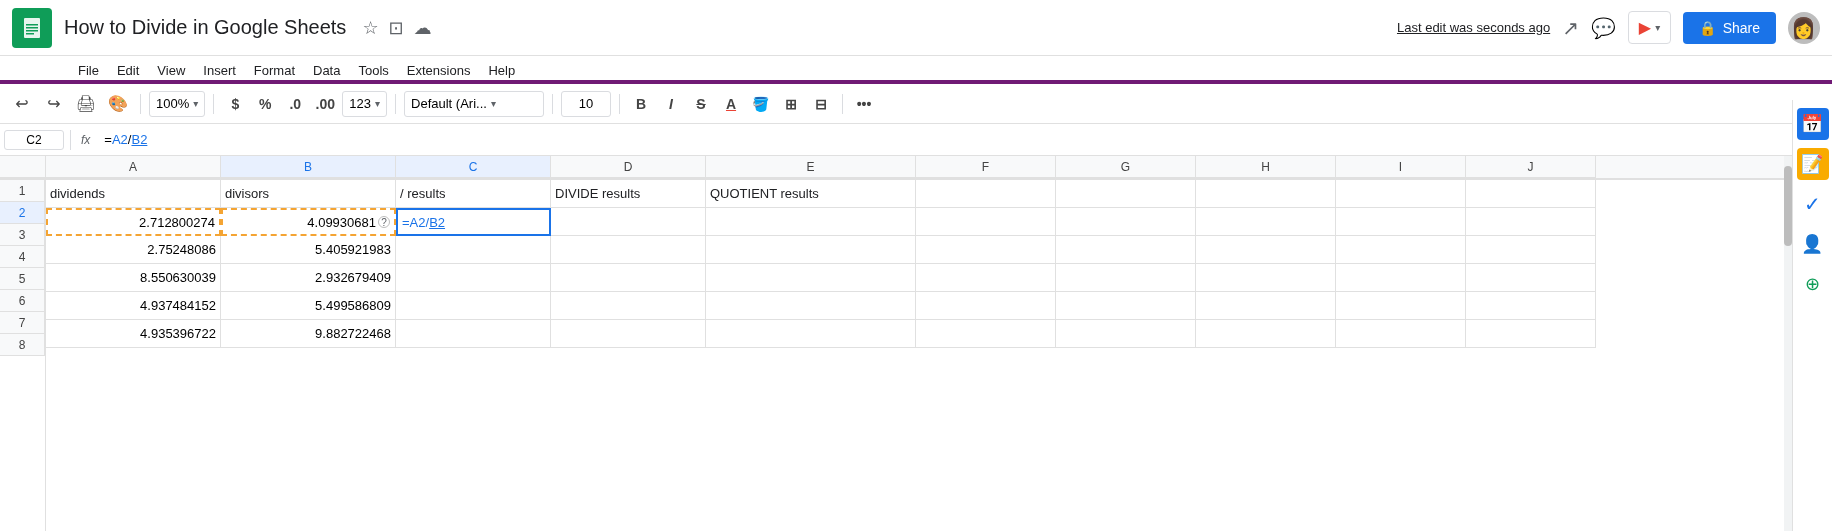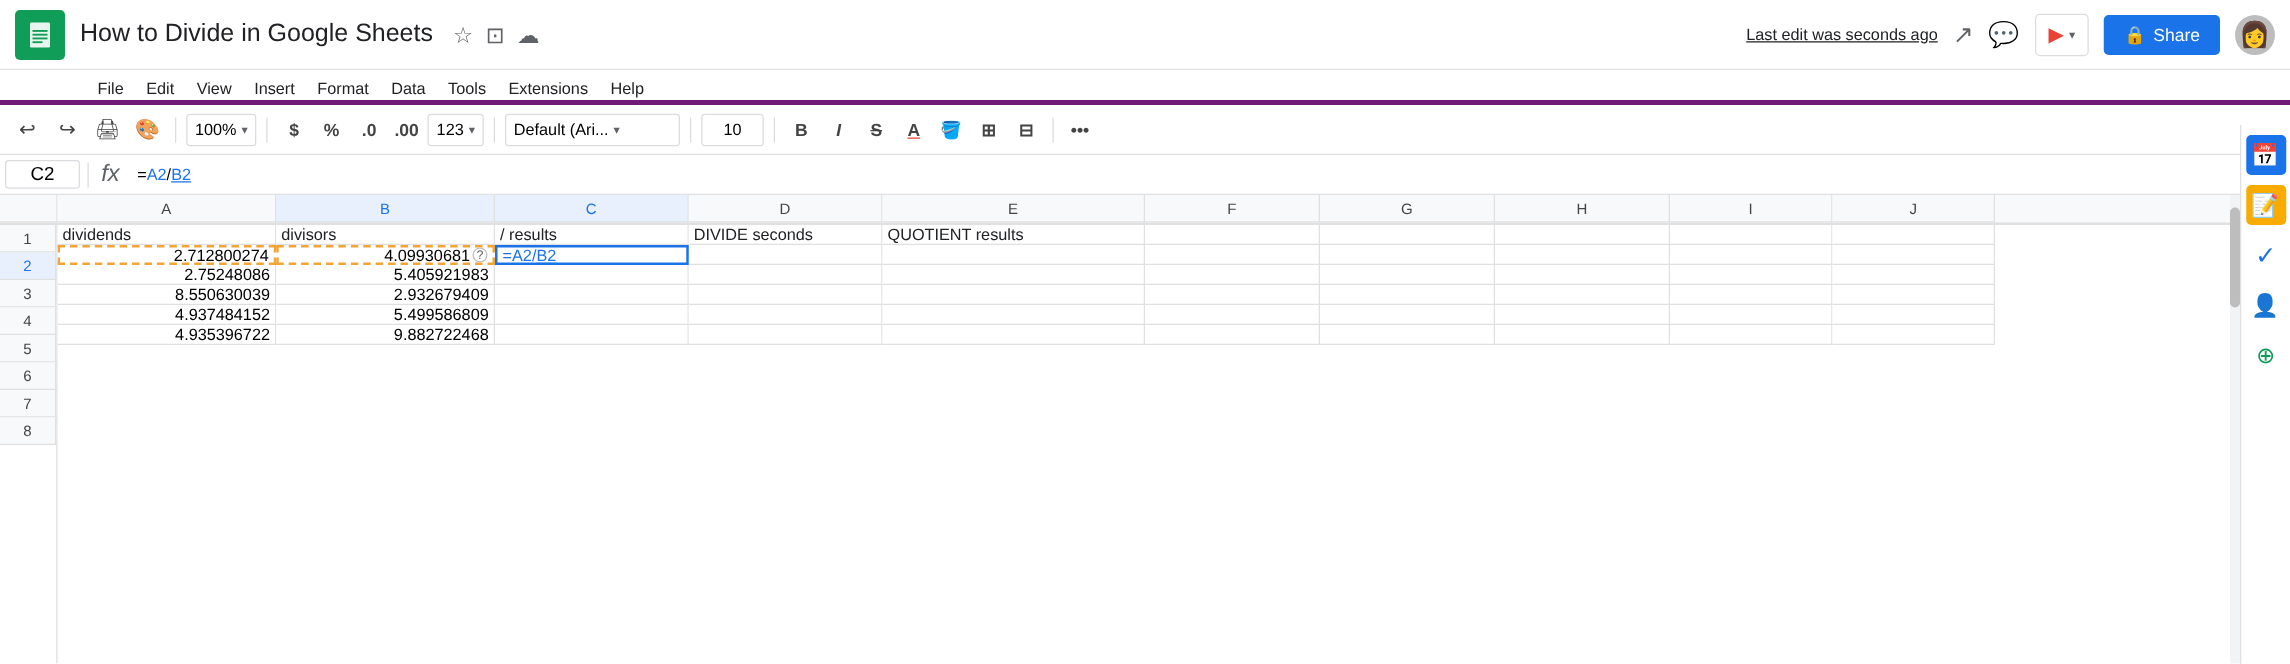--- a/index.html
+++ b/index.html
@@ -146,26 +146,26 @@
       display: flex;
       align-items: center;
       height: 32px;
       border-bottom: 1px solid #e0e0e0;
       padding: 0 4px;
       gap: 6px;
     }
     #cell-ref {
       width: 60px;
       text-align: center;
-      font-size: 15px;
+      font-size: 12px;
       border: 1px solid #dadce0;
       border-radius: 3px;
       padding: 2px 4px;
     }
-    #fx-label { font-size: 19px; color: #5f6368; font-style: italic; margin: 0 4px; }
+    #fx-label { font-size: 12px; color: #5f6368; font-style: italic; margin: 0 4px; }
 
     
     #grid-container {
       display: flex;
       flex-direction: column;
       height: calc(531px - 56px - 28px - 40px - 32px);
       overflow: hidden;
       position: relative;
     }
 
@@ -224,21 +224,21 @@
 
     #spreadsheet {
       display: flex;
       flex-direction: column;
       flex: 1;
       overflow: hidden;
     }
 
     .grid-row {
       display: flex;
-      height: 16px;
+      height: 28px;
       flex-shrink: 0;
       text-align: center;
     }
 
     .cell {
       display: flex;
       align-items: center;
       font-size: 13px;
       border-right: 1px solid #e0e0e0;
       border-bottom: 1px solid #e0e0e0;
@@ -453,21 +453,21 @@
       <div class="row-header">7</div>
       <div class="row-header">8</div>
     </div>
 
     <div id="spreadsheet">
 
       <div class="grid-row">
         <div class="cell col-a header-cell">dividends</div>
         <div class="cell col-b header-cell">divisors</div>
         <div class="cell col-c header-cell">/ results</div>
-        <div class="cell col-d header-cell">DIVIDE seconds</div>
+        <div class="cell col-d header-cell">DIVIDE results</div>
         <div class="cell col-e header-cell">QUOTIENT results</div>
         <div class="cell col-f"></div>
         <div class="cell col-g"></div>
         <div class="cell col-h"></div>
         <div class="cell col-i"></div>
         <div class="cell col-j"></div>
       </div>
 
       <div class="grid-row">
         <div class="cell col-a number dashed-border">2.712800274</div>

